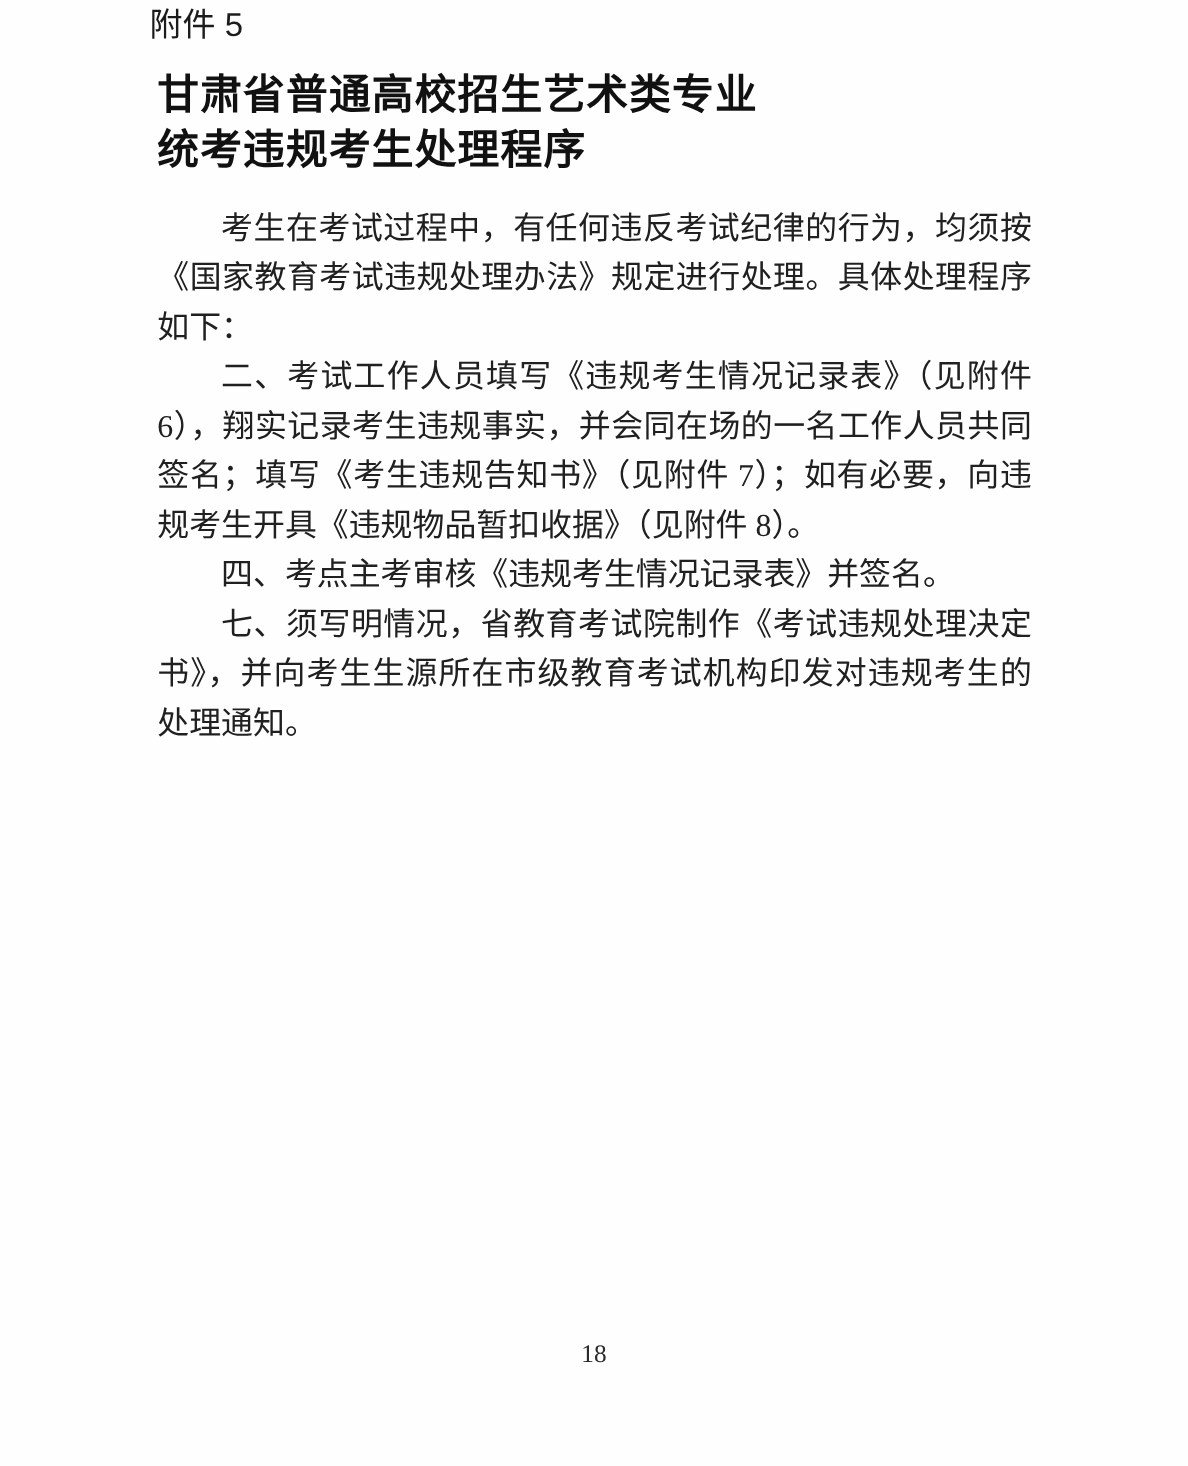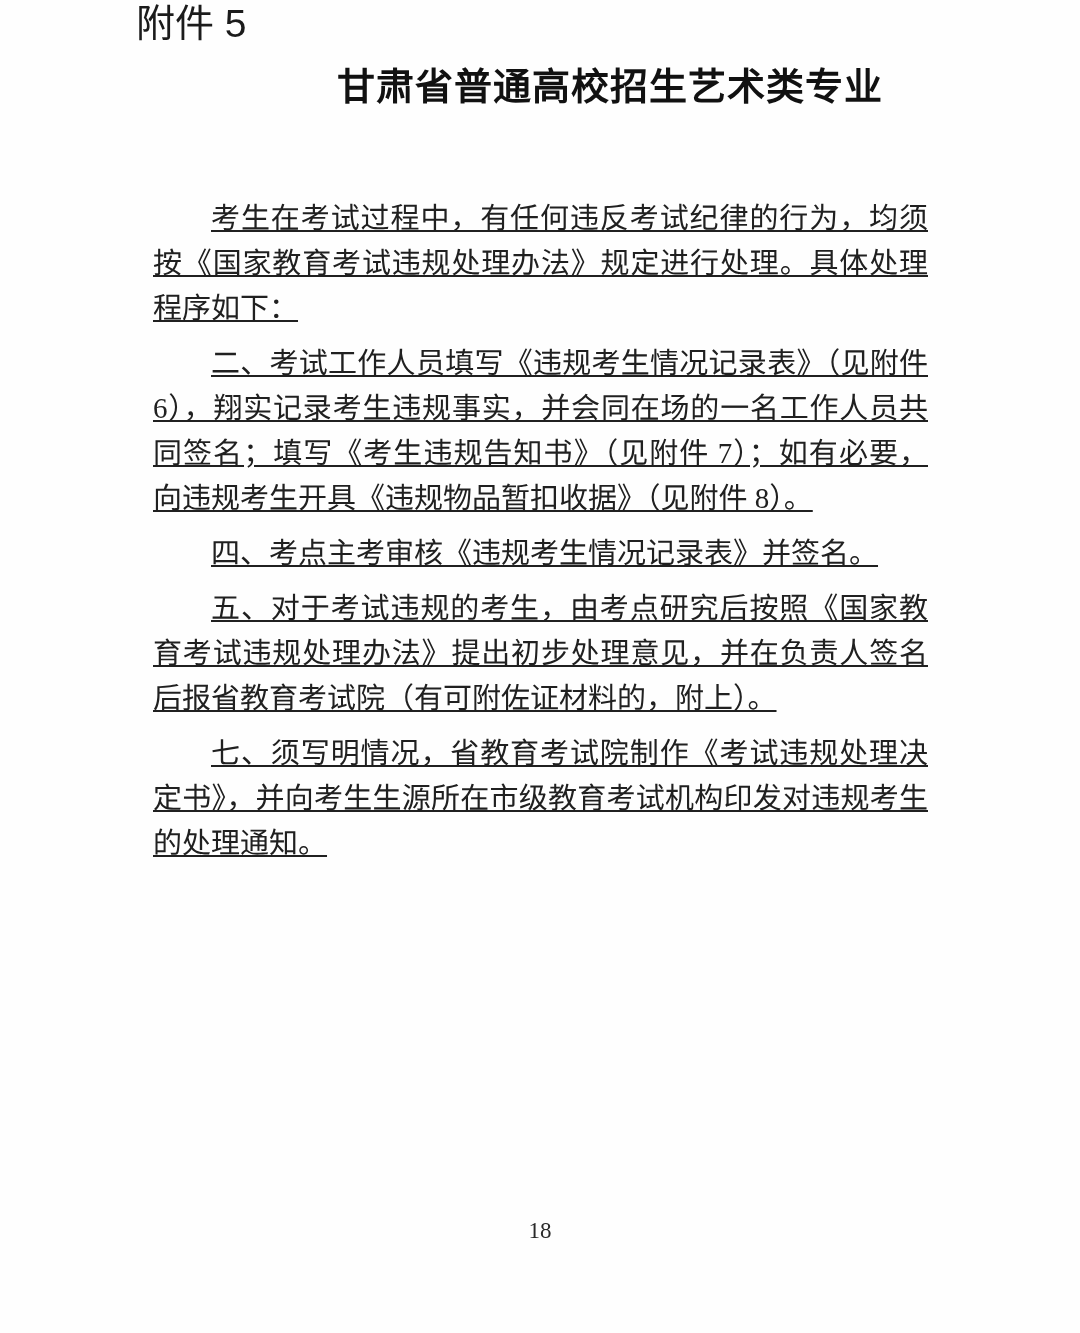--- a/index.html
+++ b/index.html
@@ -18,82 +18,81 @@
     height: 1333px;
     background: #fefefe;
     color: #1d1d1d;
     overflow: hidden;
     box-sizing: border-box;
   }
   .attachment-label {
     position: absolute;
     top: 6px;
     left: 136px;
-    font-size: 39px;
+    font-size: 30px;
     line-height: 36px;
     font-family: "Liberation Sans", "DejaVu Sans", sans-serif;
     color: #1b1b1b;
     white-space: nowrap;
   }
   .doc-title {
     position: absolute;
     top: 62px;
     left: 143px;
     width: 740px;
-    text-align: right;
+    text-align: left;
     font-weight: bold;
     font-size: 38px;
     line-height: 50px;
     color: #111;
     letter-spacing: 1px;
   }
   .doc-title .title-line {
     display: block;
   }
   .body-text {
     position: absolute;
     top: 186px;
     left: 143px;
     width: 795px;
     font-size: 29px;
     line-height: 45px;
     text-align: justify;
     color: #202020;
   }
   .body-text p {
-    margin: 10px;
+    margin: 0;
     padding: 0;
     text-indent: 2em;
     word-break: break-all;
-    text-decoration: underline;
   }
   .page-number {
     position: absolute;
     left: 0;
     width: 100%;
     top: 1218px;
     text-align: center;
     font-size: 23px;
     color: #2a2a2a;
   }
 </style>
 </head>
 <body>
 
 <div class="page">
 
   <div class="attachment-label">附件 5</div>
 
   <div class="doc-title">
     <span class="title-line">甘肃省普通高校招生艺术类专业</span>
+    <span class="title-line">统考违规考生处理程序</span>
   </div>
 
   <div class="body-text">
     <p>考生在考试过程中，有任何违反考试纪律的行为，均须按《国家教育考试违规处理办法》规定进行处理。具体处理程序如下：</p>
     <p>二、考试工作人员填写《违规考生情况记录表》（见附件 6），翔实记录考生违规事实，并会同在场的一名工作人员共同签名；填写《考生违规告知书》（见附件 7）；如有必要，向违规考生开具《违规物品暂扣收据》（见附件 8）。</p>
     <p>四、考点主考审核《违规考生情况记录表》并签名。</p>
-    <p>五、对于考试违规的考生，由考点研究后按照《国家教育考试违规处理办法》提出初步处理意见，并在负责人签名后报省教育考试院（有可附佐证材料的，附上）。</p>
     <p>七、须写明情况，省教育考试院制作《考试违规处理决定书》，并向考生生源所在市级教育考试机构印发对违规考生的处理通知。</p>
   </div>
 
   <div class="page-number">18</div>
 
 </div>
 
 </body></html>

